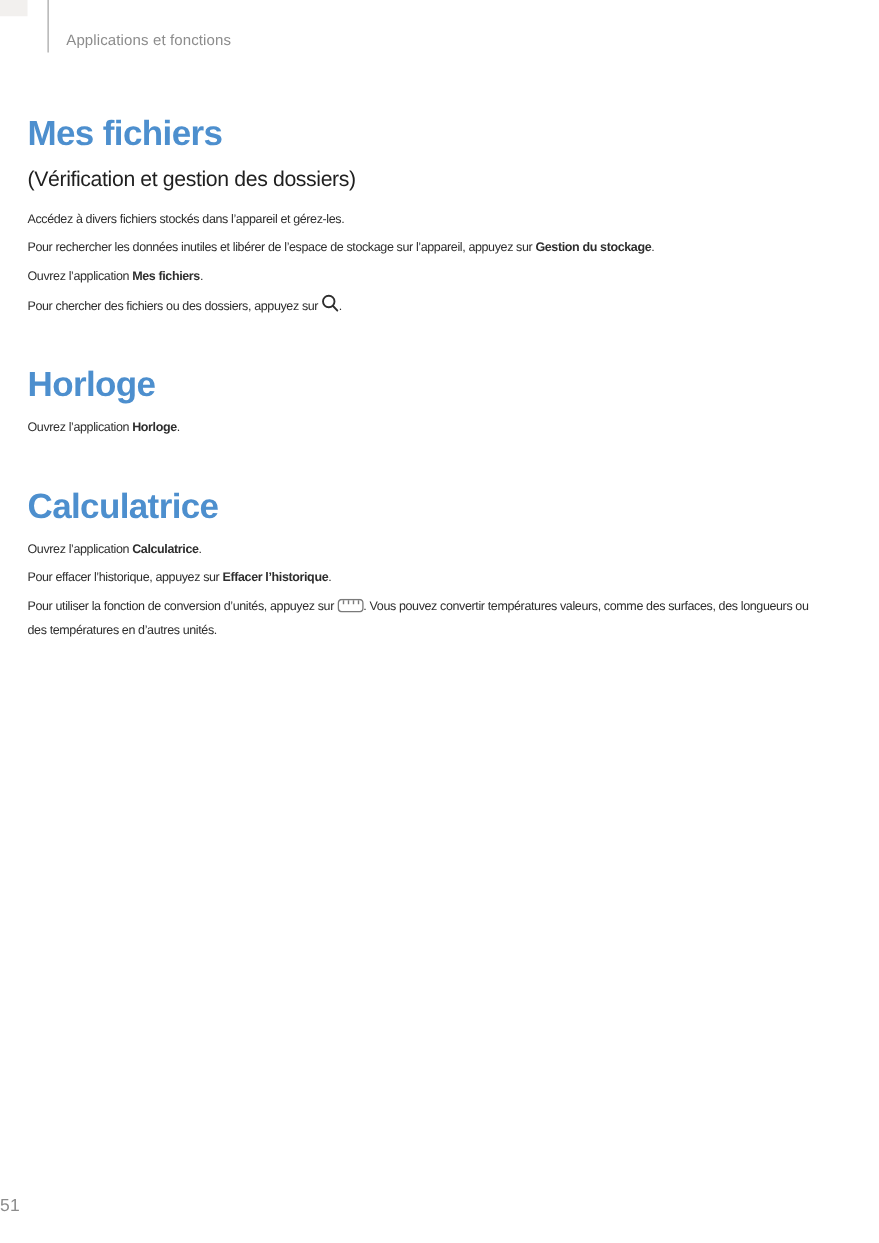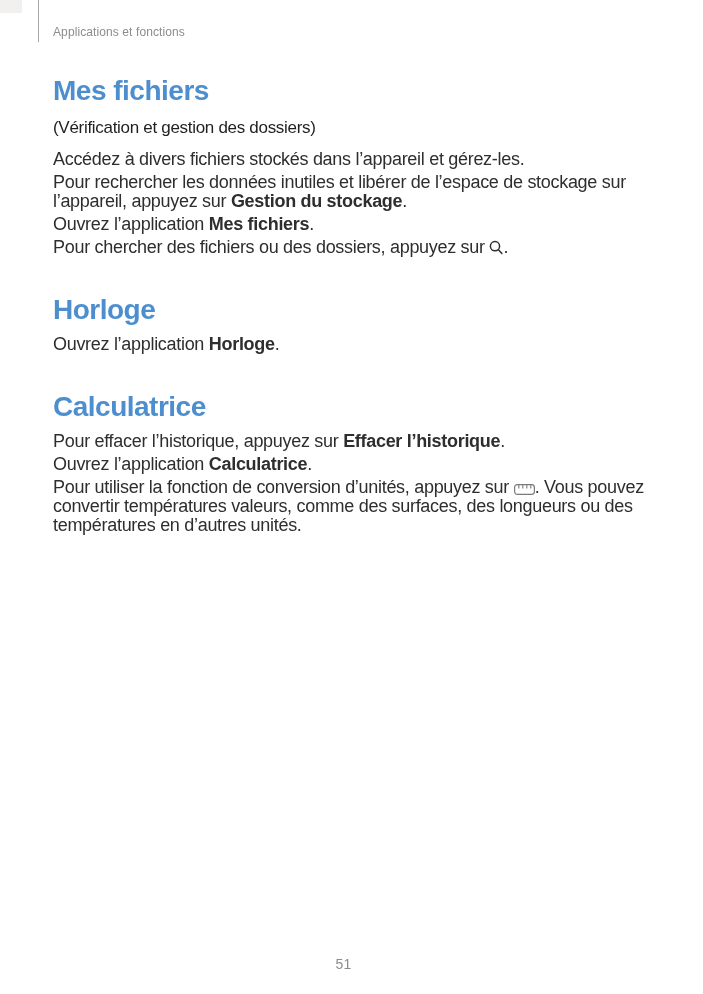--- a/index.html
+++ b/index.html
@@ -34,22 +34,22 @@
     position: absolute;
     left: 53px; top: 25px;
     font-size: 12px;
     line-height: 14px;
     color: var(--muted);
     letter-spacing: 0.1px;
     white-space: nowrap;
     text-align: right;
   }
   main.content {
-    padding-top: 38px;
-    margin-left: 53px;
+    padding-top: 54px;
+    margin-left: 22px;
     margin-right: 54px;
   }
   section { margin: 0; }
   h1.section-title {
     margin: 36px 0 8px 0;
     font-size: 28px;
     line-height: 34px;
     font-weight: 700;
     letter-spacing: -0.5px;
     color: var(--accent);
@@ -57,37 +57,36 @@
   h2.section-subtitle {
     margin: 0 0 10px 0;
     font-size: 17px;
     line-height: 24px;
     font-weight: 400;
     letter-spacing: -0.3px;
     color: #1f1f1f;
   }
   p.body-par {
     margin: 0 0 4px 0;
-    font-size: 18px;
+    font-size: 10px;
     line-height: 19px;
     letter-spacing: -0.3px;
     color: var(--text);
   }
   p.body-par b { font-weight: 700; }
   .inline-icon {
     display: inline-block;
     vertical-align: -2px;
     line-height: 0;
   }
   .inline-icon svg { display: inline-block; }
   .page-number {
     position: absolute;
     left: 0; right: 16px;
     top: 956px;
-    text-align: center;
     font-size: 14px;
     letter-spacing: 0.2px;
     color: var(--muted);
   }
 </style>
 </head>
 <body>
 
 <div class="corner-artifact"></div>
 
@@ -107,22 +106,22 @@
             <circle cx="6" cy="6.2" r="4.6" fill="none" stroke="#2e2e2e" stroke-width="1.5"></circle>
             <line x1="9.4" y1="9.8" x2="12.9" y2="13.5" stroke="#2e2e2e" stroke-width="1.5" stroke-linecap="round"></line>
           </svg></span><span>.</span></p>
     </section>
     <section>
       <h1 class="section-title">Horloge</h1>
       <p class="body-par"><span>Ouvrez l’application </span><b>Horloge</b><span>.</span></p>
     </section>
     <section>
       <h1 class="section-title">Calculatrice</h1>
+      <p class="body-par"><span>Ouvrez l’application </span><b>Calculatrice</b><span>.</span></p>
       <p class="body-par"><span>Pour effacer l’historique, appuyez sur </span><b>Effacer l’historique</b><span>.</span></p>
-      <p class="body-par"><span>Ouvrez l’application </span><b>Calculatrice</b><span>.</span></p>
       <p class="body-par"><span>Pour utiliser la fonction de conversion d’unités, appuyez sur </span><span class="inline-icon"><svg width="21" height="11" viewBox="0 0 21 11" aria-hidden="true">
             <rect x="0.6" y="0.6" width="19.8" height="9.8" rx="2.8" fill="none" stroke="#7a7a7a" stroke-width="1.2"></rect>
             <line x1="4.8" y1="1.1" x2="4.8" y2="4.4" stroke="#7a7a7a" stroke-width="1.1"></line>
             <line x1="8.8" y1="1.1" x2="8.8" y2="4.4" stroke="#7a7a7a" stroke-width="1.1"></line>
             <line x1="12.8" y1="1.1" x2="12.8" y2="4.4" stroke="#7a7a7a" stroke-width="1.1"></line>
             <line x1="16.8" y1="1.1" x2="16.8" y2="4.4" stroke="#7a7a7a" stroke-width="1.1"></line>
           </svg></span><span>. Vous pouvez convertir températures valeurs, comme des surfaces, des longueurs ou des températures en d’autres unités.</span></p>
     </section>
   </main>
 

